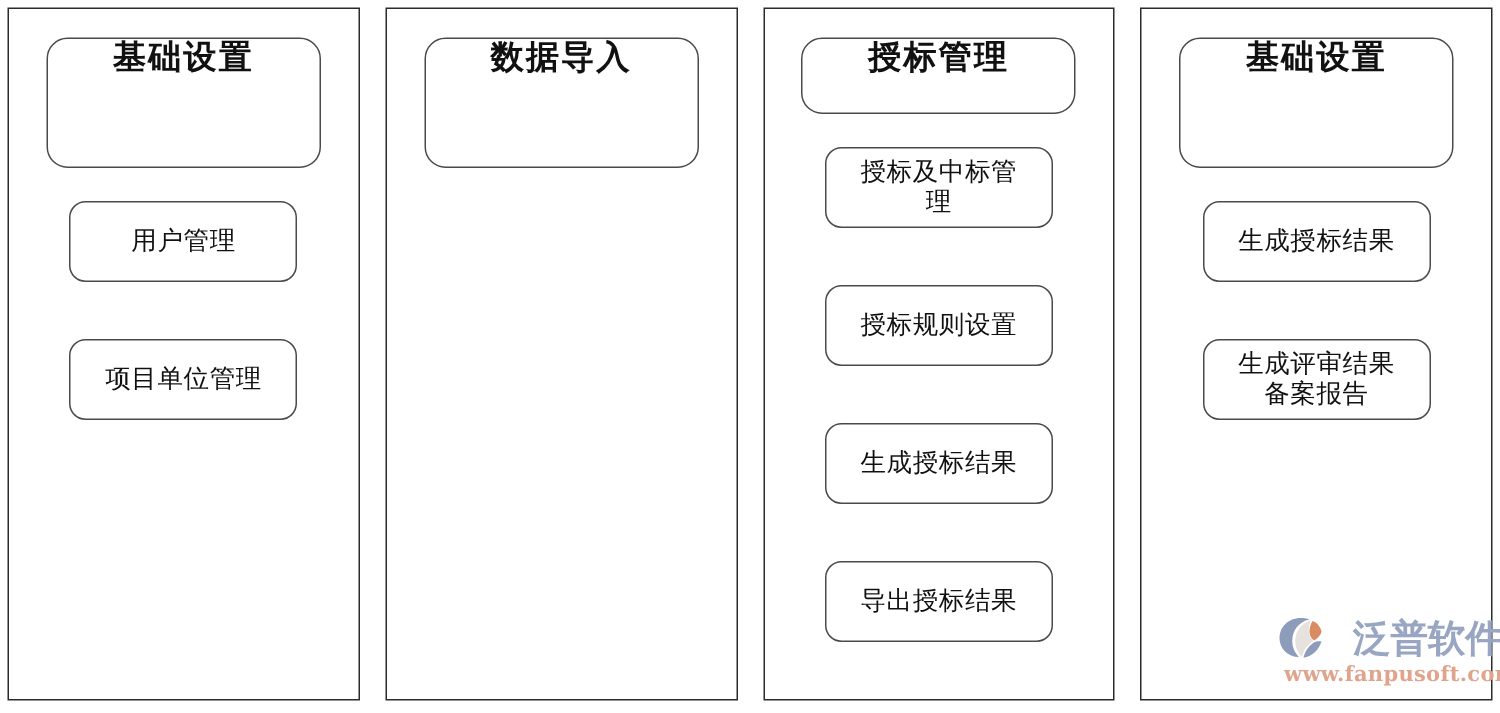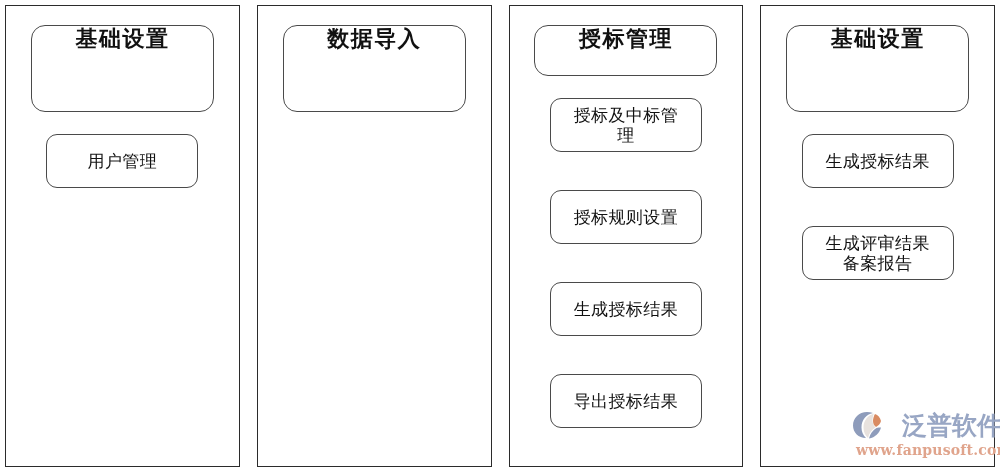--- a/index.html
+++ b/index.html
@@ -137,20 +137,23 @@
 <div id="board">
 
   <div class="panel">
     <div class="panel-header">
       <span class="panel-header-label">基础设置</span>
     </div>
     <div class="panel-items">
       <div class="menu-item">
         <span class="menu-item-label">用户管理</span>
       </div>
+      <div class="menu-item">
+        <span class="menu-item-label">项目单位管理</span>
+      </div>
     </div>
   </div>
 
   <div class="panel">
     <div class="panel-header">
       <span class="panel-header-label">数据导入</span>
     </div>
   </div>
 
   <div class="panel">

